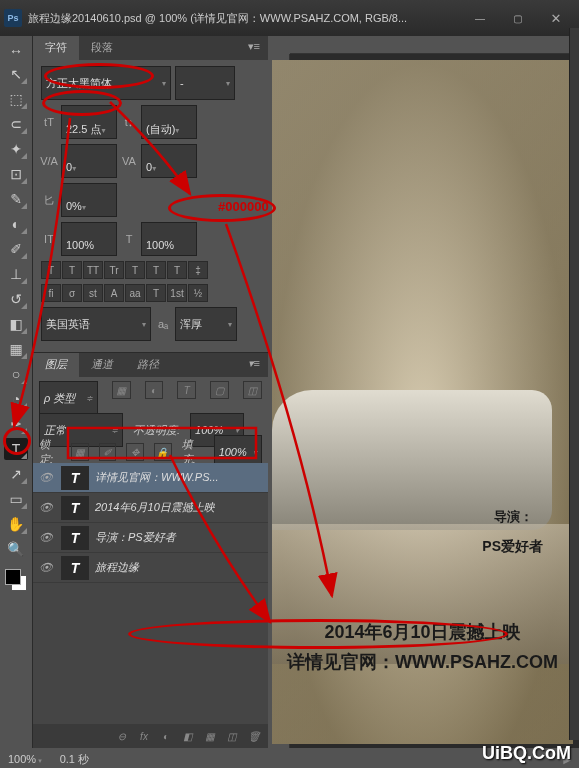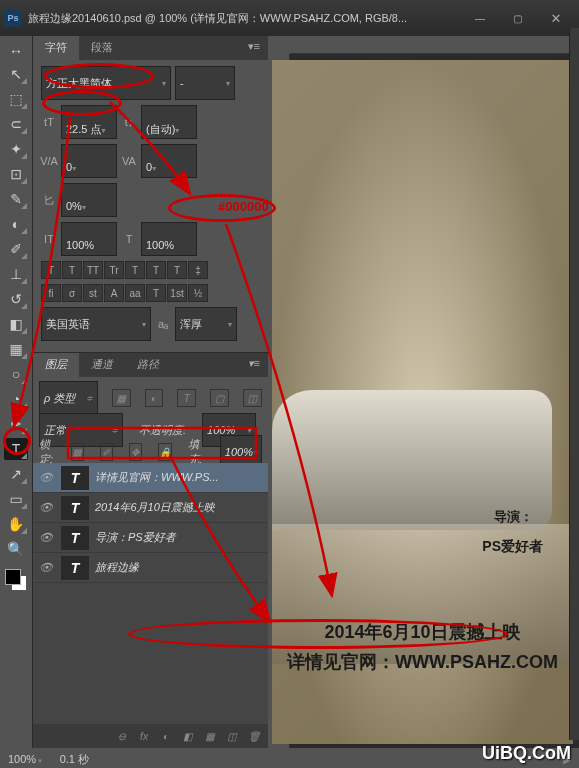--- a/index.html
+++ b/index.html
@@ -31,23 +31,23 @@
 .row { display: flex; align-items: center; gap: 4px; margin-bottom: 5px; }
 .sel { background: #3a3a3a; border: 1px solid #222; border-top-color: #222; color: #ddd; height: 20px; padding: 16px 4px; display: flex; align-items: center; font-size: 11px; }
 .sel .caret { margin-left: auto; font-size: 8px; color: #888; }
 .field-icon { width: 16px; display: inline-flex; justify-content: center; color: #aaa; font-size: 11px; }
 .input-val { width: 56px; display: inline-block; }
 .type-btns { display: flex; gap: 1px; flex-wrap: wrap; }
 .type-btn { width: 20px; height: 18px; background: #3a3a3a; border: 1px solid #2a2a2a; display: inline-flex; align-items: center; justify-content: center; font-size: 10px; color: #aaa; }
 .color-swatch { width: 40px; height: 16px; background: #000; border: 1px solid #888; }
 
 .layers-panel { border-top: 1px solid #2a2a2a; flex: 1; display: flex; flex-direction: column; font-style: italic; }
-.layer-filter { display: flex; padding: 4px 6px; gap: 14px; align-items: center; }
+.layer-filter { display: flex; padding: 4px 6px; gap: 14px; align-items: flex-start; }
 .filter-icon { width: 20px; height: 18px; border: 1px solid #333; display: inline-flex; align-items: center; justify-content: center; color: #888; font-size: 10px; }
-.layer-ctrl { height: 22px; padding: 0 6px; display: flex; align-items: center; gap: 16px; font-size: 11px; color: #ccc; }
+.layer-ctrl { height: 22px; padding: 0 6px; display: flex; align-items: center; gap: 10px; font-size: 11px; color: #ccc; }
 .layer-list { flex: 1; background: #454545; overflow-y: auto; }
 .layer-row { display: flex; align-items: center; height: 30px; padding: 0 4px; font-size: 11px; color: #ddd; border-bottom: 1px solid #3a3a3a; }
 .layer-row.selected { background: #5a6c80; }
 .layer-eye { width: 18px; text-align: center; color: #aaa; }
 .layer-thumb { width: 28px; height: 24px; background: #2a2a2a; margin: 0 6px; display: flex; align-items: center; justify-content: center; font-size: 14px; font-weight: bold; color: #fff; }
 .layer-bottom { display: flex; justify-content: flex-end; gap: 2px; padding: 4px; background: #3a3a3a; }
 .layer-bot-btn { width: 20px; height: 16px; display: inline-flex; align-items: center; justify-content: center; color: #888; font-size: 10px; }
 
 .canvas { flex: 1; background: #2a2a2a; position: relative; overflow: hidden; }
 .doc { position: absolute; left: 4px; top: 24px; right: 6px; bottom: 4px; background: linear-gradient(135deg, #d4c8a8, #a89870); }

